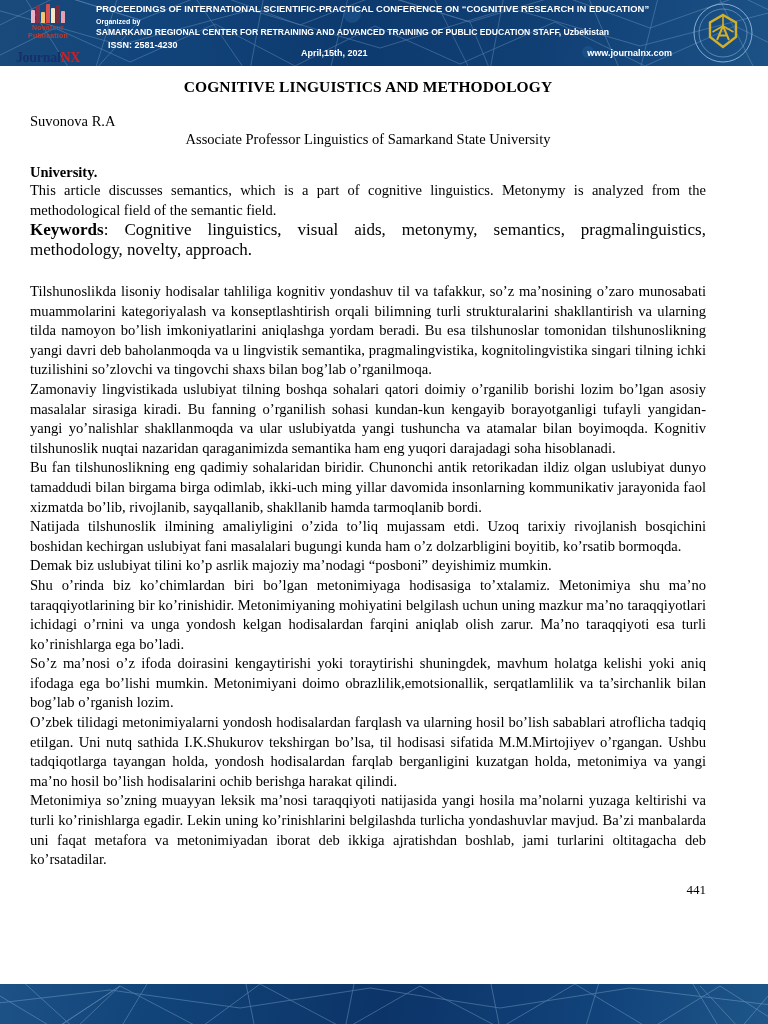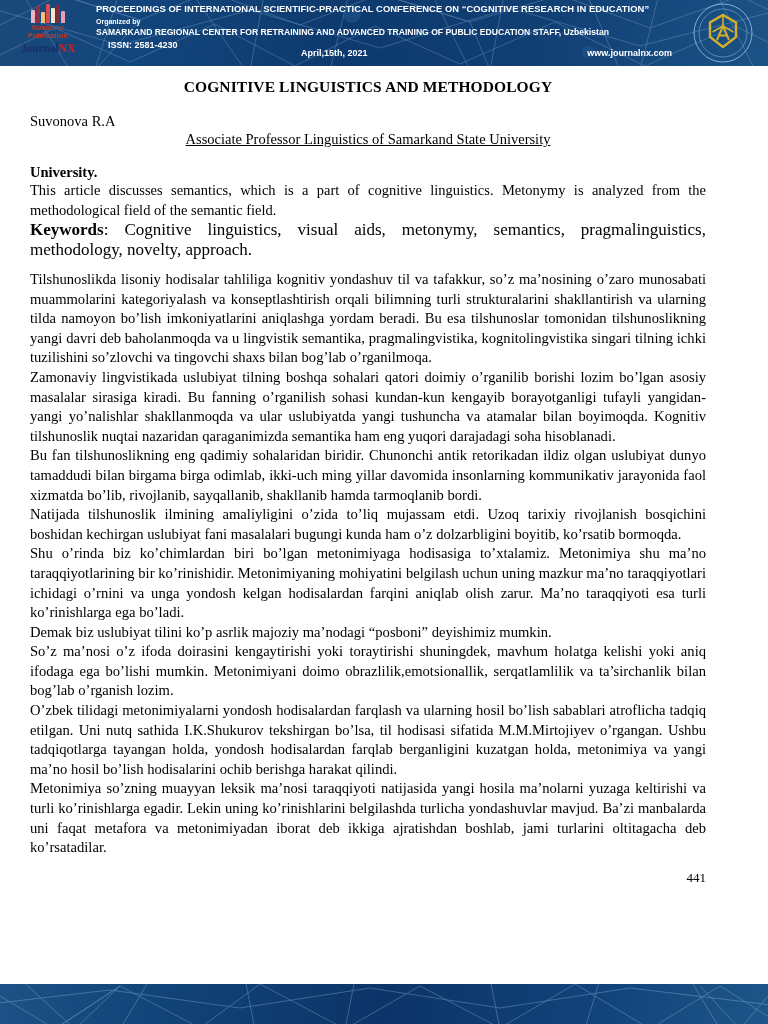--- a/index.html
+++ b/index.html
@@ -58,25 +58,25 @@
     font-size: 7px;
     font-weight: bold;
     color: #c0392b;
     line-height: 7.5px;
     text-align: center;
     letter-spacing: 0.2px;
     margin-top: 1px;
   }
   .logo-journal {
     font-family: "Liberation Serif", serif;
-    font-size: 12px;
+    font-size: 14px;
     font-weight: bold;
     line-height: 15px;
     color: #16306b;
-    margin-top: 2px;
+    margin-top: 11px;
     letter-spacing: -0.3px;
   }
   .logo-journal .nx { color: #cc2222; }
 
   .header-text {
     position: absolute;
     left: 96px;
     top: 2px;
     right: 96px;
     z-index: 5;
@@ -138,41 +138,40 @@
     letter-spacing: 0.1px;
   }
   .doc-author {
     font-size: 14.5px;
     margin-top: 17px;
   }
   .doc-affil {
     text-align: center;
     font-size: 14.5px;
     margin-top: 1px;
-    text-decoration: underline;
   }
   .sec-head {
     font-size: 14.5px;
     font-weight: bold;
     margin-top: 16px;
   }
   .annot-body {
     font-size: 14.5px;
     line-height: 19.5px;
     text-align: justify;
   }
   .keywords {
     font-size: 17px;
     line-height: 19.5px;
     text-align: justify;
     margin-top: 0;
   }
   .keywords b { font-weight: bold; }
   .body-block {
-    margin-top: 11px;
+    margin-top: 23px;
     font-size: 14.6px;
     line-height: 19.6px;
     text-align: justify;
   }
   .body-block p {
     margin: 0;
     text-align: justify;
   }
   .page-number {
     text-align: right;
@@ -271,22 +270,22 @@
   <div class="sec-head">University.</div>
   <div class="annot-body">This article discusses semantics, which is a part of cognitive linguistics. Metonymy is analyzed from the methodological field of the semantic field.</div>
 
   <div class="keywords"><b>Keywords</b><span>: </span><span>Cognitive linguistics, visual aids, metonymy, semantics, pragmalinguistics, methodology, novelty, approach.</span></div>
 
   <div class="body-block">
     <p>Tilshunoslikda lisoniy hodisalar tahliliga kognitiv yondashuv til va tafakkur, so’z ma’nosining o’zaro munosabati muammolarini kategoriyalash va konseptlashtirish orqali bilimning turli strukturalarini shakllantirish va ularning tilda namoyon bo’lish imkoniyatlarini aniqlashga yordam beradi. Bu esa tilshunoslar tomonidan tilshunoslikning yangi davri deb baholanmoqda va u lingvistik semantika, pragmalingvistika, kognitolingvistika singari tilning ichki tuzilishini so’zlovchi va tingovchi shaxs bilan bog’lab o’rganilmoqa.</p>
     <p>Zamonaviy lingvistikada uslubiyat tilning boshqa sohalari qatori doimiy o’rganilib borishi lozim bo’lgan asosiy masalalar sirasiga kiradi. Bu fanning o’rganilish sohasi kundan-kun kengayib borayotganligi tufayli yangidan- yangi  yo’nalishlar shakllanmoqda va ular uslubiyatda yangi tushuncha va atamalar bilan boyimoqda. Kognitiv tilshunoslik nuqtai nazaridan qaraganimizda semantika ham eng yuqori darajadagi soha hisoblanadi.</p>
     <p>Bu fan tilshunoslikning eng qadimiy sohalaridan biridir. Chunonchi antik retorikadan ildiz olgan uslubiyat dunyo tamaddudi bilan birgama birga odimlab, ikki-uch ming yillar davomida insonlarning kommunikativ jarayonida faol xizmatda bo’lib, rivojlanib, sayqallanib, shakllanib hamda tarmoqlanib bordi.</p>
     <p>Natijada tilshunoslik ilmining amaliyligini o’zida to’liq mujassam etdi. Uzoq tarixiy rivojlanish bosqichini boshidan kechirgan uslubiyat fani masalalari bugungi kunda ham o’z dolzarbligini boyitib, ko’rsatib bormoqda.</p>
+    <p>Demak biz uslubiyat tilini ko’p asrlik majoziy ma’nodagi “posboni” deyishimiz mumkin.</p>
     <p>Shu o’rinda biz ko’chimlardan biri bo’lgan metonimiyaga hodisasiga to’xtalamiz. Metonimiya shu ma’no taraqqiyotlarining bir ko’rinishidir. Metonimiyaning mohiyatini belgilash uchun uning mazkur ma’no taraqqiyotlari ichidagi o’rnini va unga yondosh kelgan hodisalardan farqini aniqlab olish zarur. Ma’no taraqqiyoti esa turli ko’rinishlarga ega bo’ladi.</p>
-    <p>Demak biz uslubiyat tilini ko’p asrlik majoziy ma’nodagi “posboni” deyishimiz mumkin.</p>
     <p>So’z ma’nosi o’z ifoda doirasini kengaytirishi yoki toraytirishi shuningdek, mavhum holatga kelishi yoki aniq ifodaga ega bo’lishi mumkin.  Metonimiyani doimo obrazlilik,emotsionallik, serqatlamlilik va ta’sirchanlik bilan bog’lab o’rganish lozim.</p>
     <p>O’zbek tilidagi metonimiyalarni  yondosh hodisalardan farqlash va ularning hosil bo’lish sabablari atroflicha tadqiq etilgan. Uni nutq sathida I.K.Shukurov tekshirgan bo’lsa, til hodisasi sifatida M.M.Mirtojiyev o’rgangan. Ushbu tadqiqotlarga  tayangan holda, yondosh hodisalardan farqlab berganligini kuzatgan holda, metonimiya va yangi ma’no hosil bo’lish hodisalarini ochib berishga harakat qilindi.</p>
     <p>Metonimiya so’zning muayyan leksik ma’nosi taraqqiyoti natijasida yangi hosila ma’nolarni yuzaga keltirishi va turli ko’rinishlarga egadir. Lekin uning ko’rinishlarini belgilashda turlicha yondashuvlar mavjud. Ba’zi manbalarda uni faqat metafora va metonimiyadan iborat deb ikkiga ajratishdan boshlab, jami turlarini oltitagacha deb ko’rsatadilar.</p>
   </div>
 
   <div class="page-number">441</div>
 </div>
 
 <div class="footer-banner">
   <svg class="poly-net" viewBox="0 0 768 40" preserveAspectRatio="none">

